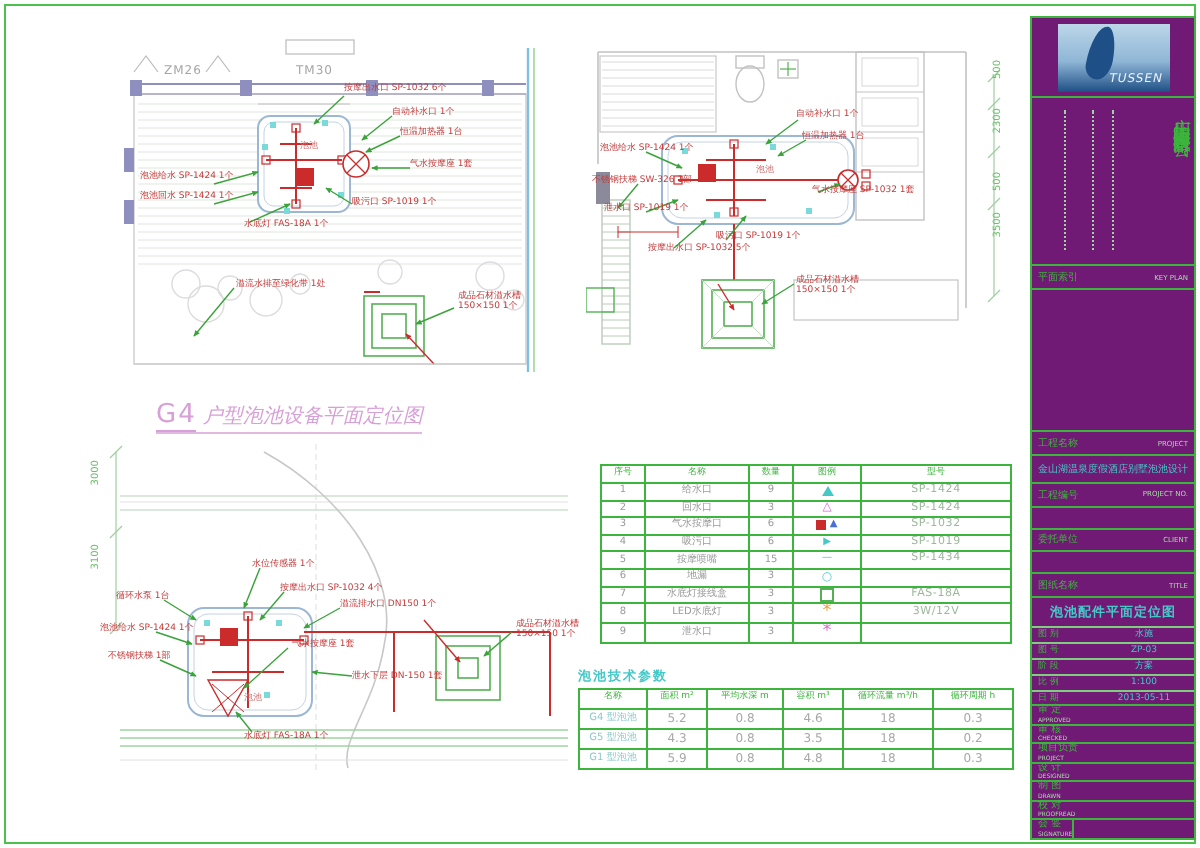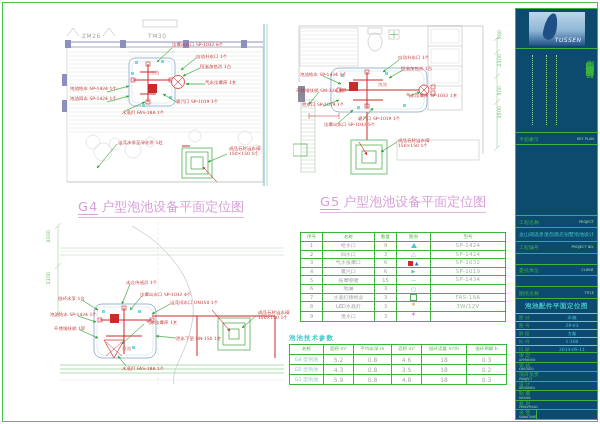--- a/index.html
+++ b/index.html
@@ -5,21 +5,21 @@
   html,body{margin:0;padding:0;width:600px;height:424px;background:#fff;
     font-family:"DejaVu Sans","Liberation Sans",sans-serif;}
   .sheet{position:relative;width:600px;height:424px;background:#fff;overflow:hidden;}
   .sheet-frame{position:absolute;left:2px;top:2px;right:2px;bottom:2px;
     border:1px solid #4cc24c;pointer-events:none;}
   svg{position:absolute;}
   
   .plan-title{position:absolute;color:#d8a0d8;white-space:nowrap;
     border-bottom:1px solid #e0b8e0;padding-bottom:1px;}
   .plan-title .code{font-size:13px;letter-spacing:1px;border-bottom:1px solid #d8a0d8;margin-right:3px;}
-  .plan-title .txt{font-size:13px;}
+  .plan-title .txt{font-size:10px;font-style:italic;}
   
   .ann{position:absolute;font-size:4.5px;color:#c43b3b;white-space:nowrap;line-height:1.15;}
   .ann.wrap{white-space:normal;width:40px;}
   .pool-lbl{position:absolute;font-size:4.5px;color:#cc7070;}
   .wall-lbl{position:absolute;font-size:6px;color:#a6a6a6;letter-spacing:.5px;}
   .dim{position:absolute;color:#6cc06c;font-size:5px;writing-mode:vertical-rl;
     transform:rotate(180deg);line-height:1;}
   
   table{position:absolute;border-collapse:collapse;table-layout:fixed;background:#fff;}
   td,th{border:1px solid #3cb53c;padding:0;text-align:center;overflow:hidden;
@@ -38,21 +38,21 @@
   .ic-sq-red{width:5px;height:5px;background:#cc2b2b;}
   .ic-tri-blue::before{content:"▲";color:#4a6fd8;font-size:5px;}
   .ic-flag::before{content:"▶";color:#45c8c8;font-size:5px;}
   .ic-dash::before{content:"—";color:#45c8c8;font-size:5px;}
   .ic-circle::before{content:"○";color:#45c8c8;font-size:6px;}
   .ic-sq-green{width:5px;height:5px;border:1px solid #55b055;}
   .ic-star-orange::before{content:"*";color:#e8a13c;font-size:9px;}
   .ic-star-mag::before{content:"*";color:#d86ed8;font-size:9px;}
   
   .tblock{position:absolute;left:515px;top:8px;width:81px;height:410px;
-    border:1px solid #3cb53c;display:flex;flex-direction:column;background:#0c4a6e;}
+    border:1px solid #3cb53c;display:flex;flex-direction:column;background:#701a75;}
   .logo-row{height:40px;display:flex;align-items:center;justify-content:center;}
   .logo{width:56px;height:34px;position:relative;overflow:hidden;
     background:linear-gradient(180deg,#bcd6e9 0%,#8fb6d6 55%,#1e4f86 100%);}
   .logo::before{content:"";position:absolute;left:15px;top:1px;width:13px;height:27px;
     background:#1e4f86;border-radius:60% 40% 55% 45%/75% 60% 40% 25%;transform:rotate(10deg);}
   .logo .brand{position:absolute;right:3px;bottom:3px;color:#eaf2fa;font-size:6px;
     font-style:italic;letter-spacing:.5px;}
   .company{position:relative;height:84px;border-top:1px solid #3cb53c;}
   .company .cname{position:absolute;right:3px;top:3px;writing-mode:vertical-rl;
     color:#3cb53c;font-size:9px;letter-spacing:1px;line-height:1;}
@@ -349,23 +349,20 @@
   <div class="dim" style="left:497px;top:106px">3500</div>
   <div class="ann" style="left:300px;top:72px">泡池给水 SP-1424 1个</div>
   <div class="ann" style="left:296px;top:88px">不锈钢扶梯 SW-326 1部</div>
   <div class="ann" style="left:302px;top:102px">泄水口 SP-1019 1个</div>
   <div class="ann" style="left:398px;top:55px">自动补水口 1个</div>
   <div class="ann" style="left:401px;top:66px">恒温加热器 1台</div>
   <div class="ann" style="left:406px;top:93px">气水按摩座 SP-1032 1套</div>
   <div class="ann" style="left:324px;top:122px">按摩出水口 SP-1032 5个</div>
   <div class="ann" style="left:358px;top:116px">吸污口 SP-1019 1个</div>
   <div class="ann wrap" style="left:398px;top:138px">成品石材溢水槽 150×150 1个</div>
-  <div class="plan-title" style="left:320px;top:191px">
-    <span class="code">G5</span><span class="txt">户型泡池设备平面定位图</span>
-  </div>
 
   <svg style="left:42px;top:218px" width="250" height="172" viewBox="0 0 250 172">
     <defs>
       <marker id="ag1" markerWidth="6" markerHeight="6" refX="4" refY="2" orient="auto">
           <path d="M0,0L4.5,2L0,4Z" fill="#3aa33a"></path>
         </marker>
       <marker id="ar1" markerWidth="6" markerHeight="6" refX="4" refY="2" orient="auto">
           <path d="M0,0L4.5,2L0,4Z" fill="#cc2b2b"></path>
         </marker>
     </defs>

